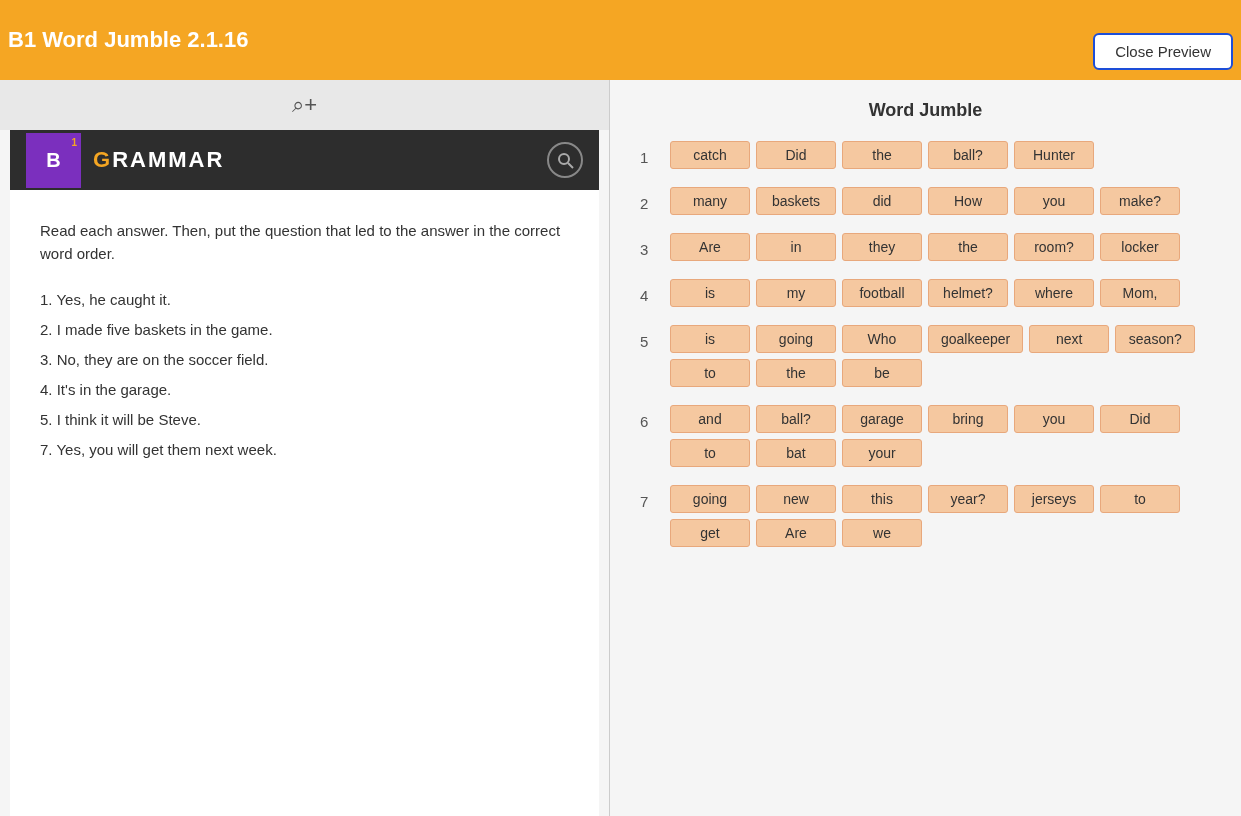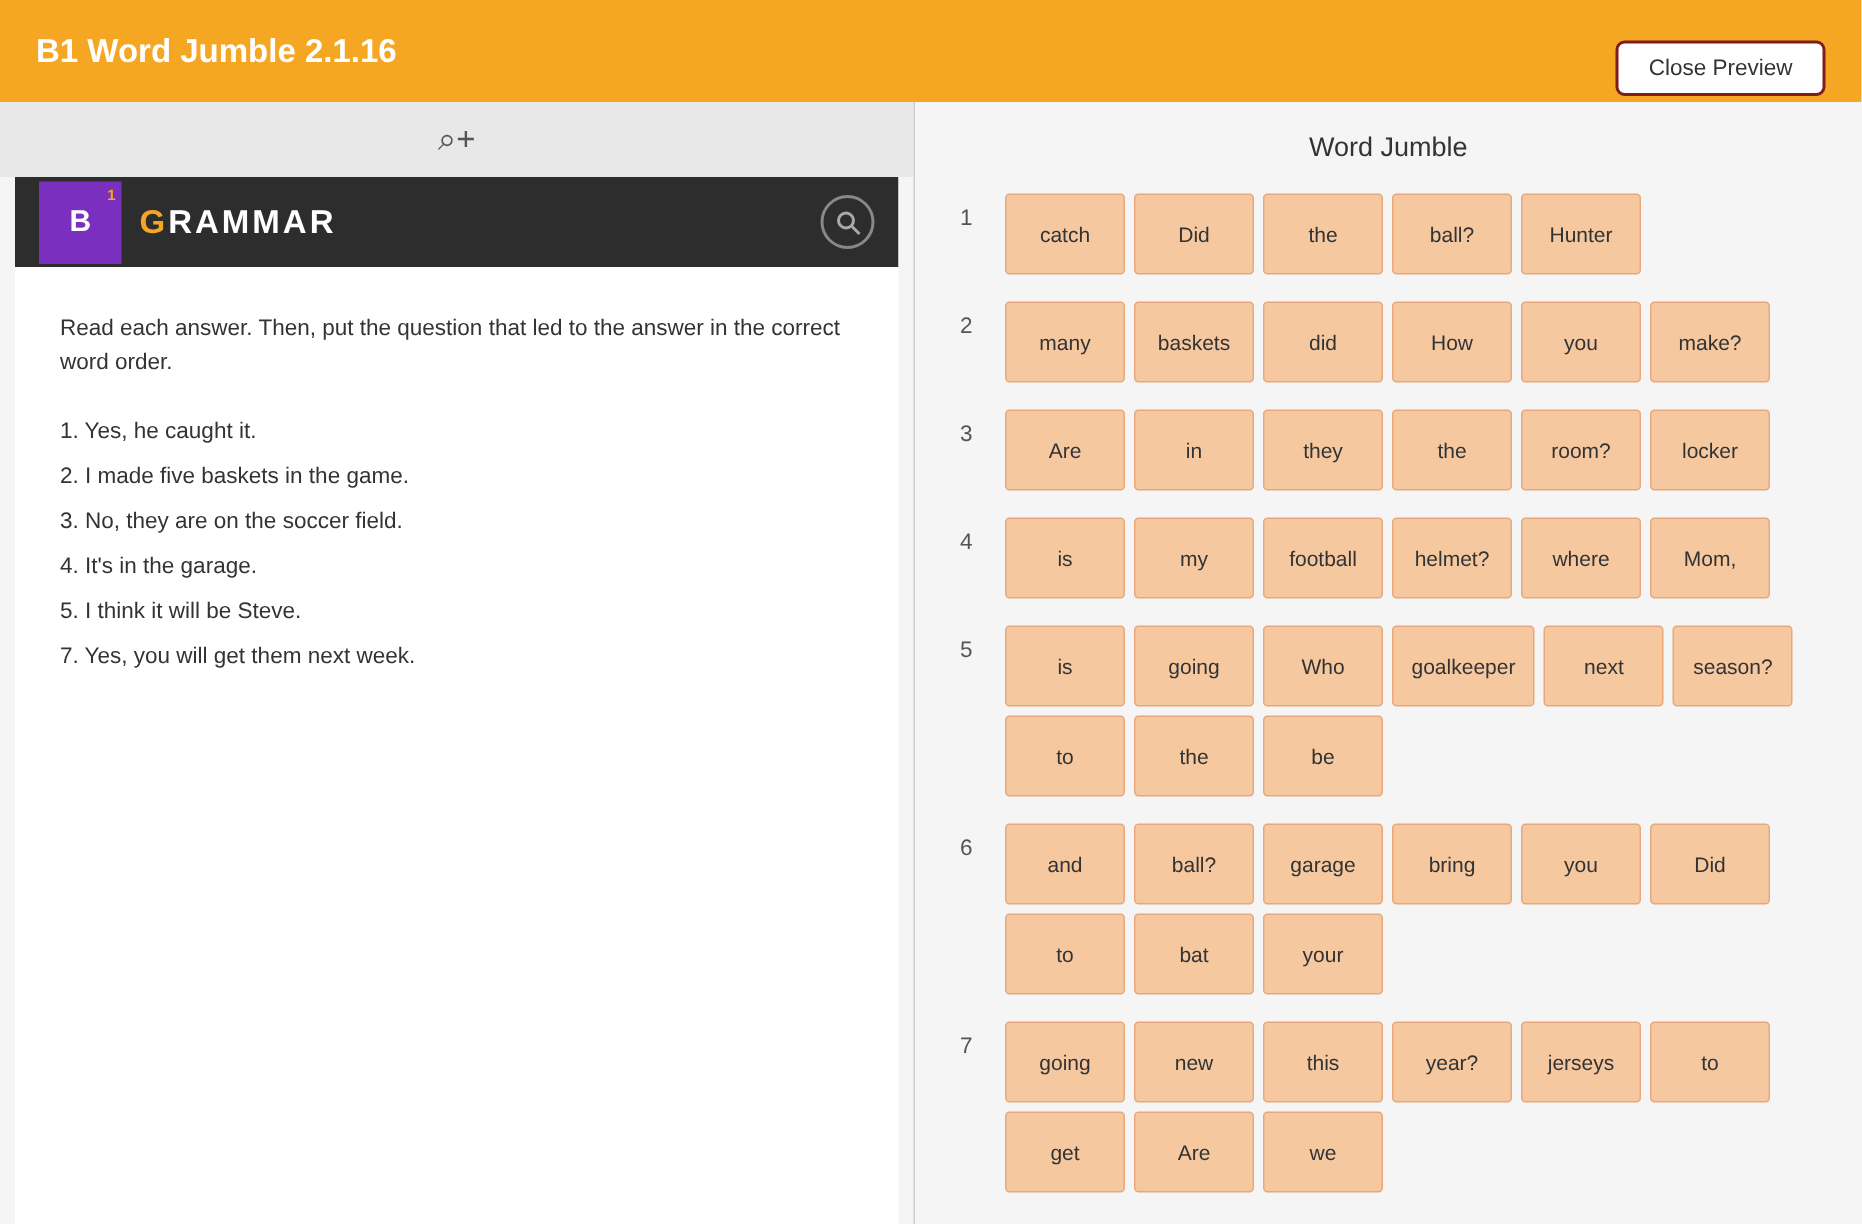--- a/index.html
+++ b/index.html
@@ -1,34 +1,34 @@
 <!DOCTYPE html>
 <html><head>
   <meta charset="utf-8">
   <style>
     * { box-sizing: border-box; margin: 0; padding: 0; }
     body { font-family: Arial, sans-serif; background: #f0f0f0; width: 1241px; height: 816px; overflow: hidden; }
 
     
     .header {
       background: #f5a623;
-      height: 68px;
+      height: 80px;
       display: flex;
       align-items: center;
       justify-content: space-between;
-      padding: 0 24px;
+      padding: 0 8px;
     }
     .header-title {
       color: white;
       font-size: 22px;
       font-weight: bold;
     }
     .close-preview-btn {
       background: white;
-      border: 2px solid #7f1d1d;
+      border: 2px solid #1d4ed8;
       border-radius: 6px;
       padding: 8px 20px;
       font-size: 15px;
       color: #333;
       cursor: pointer;
       margin-top: 22px;
     }
 
     
     .main {
@@ -154,21 +154,21 @@
     .right-panel::-webkit-scrollbar { width: 12px; }
     .right-panel::-webkit-scrollbar-track { background: #ddd; }
     .right-panel::-webkit-scrollbar-thumb { background: #aaa; border-radius: 3px; }
 
     .right-content {
       padding: 20px 30px 30px 30px;
     }
 
     .section-title {
       font-size: 18px;
-      font-weight: normal;
+      font-weight: bold;
       color: #333;
       text-align: center;
       margin-bottom: 20px;
     }
 
     .question-block {
       display: flex;
       align-items: flex-start;
       margin-bottom: 18px;
       gap: 10px;
@@ -185,21 +185,21 @@
       flex: 1;
       display: flex;
       flex-wrap: wrap;
       gap: 6px;
     }
 
     .word-tile {
       background: #f5c8a0;
       border: 1px solid #e8a87c;
       border-radius: 3px;
-      padding: 18px 12px;
+      padding: 5px 12px;
       font-size: 14px;
       color: #333;
       min-width: 80px;
       text-align: center;
     }
   </style>
 </head>
 <body>
 
 <div class="header">

